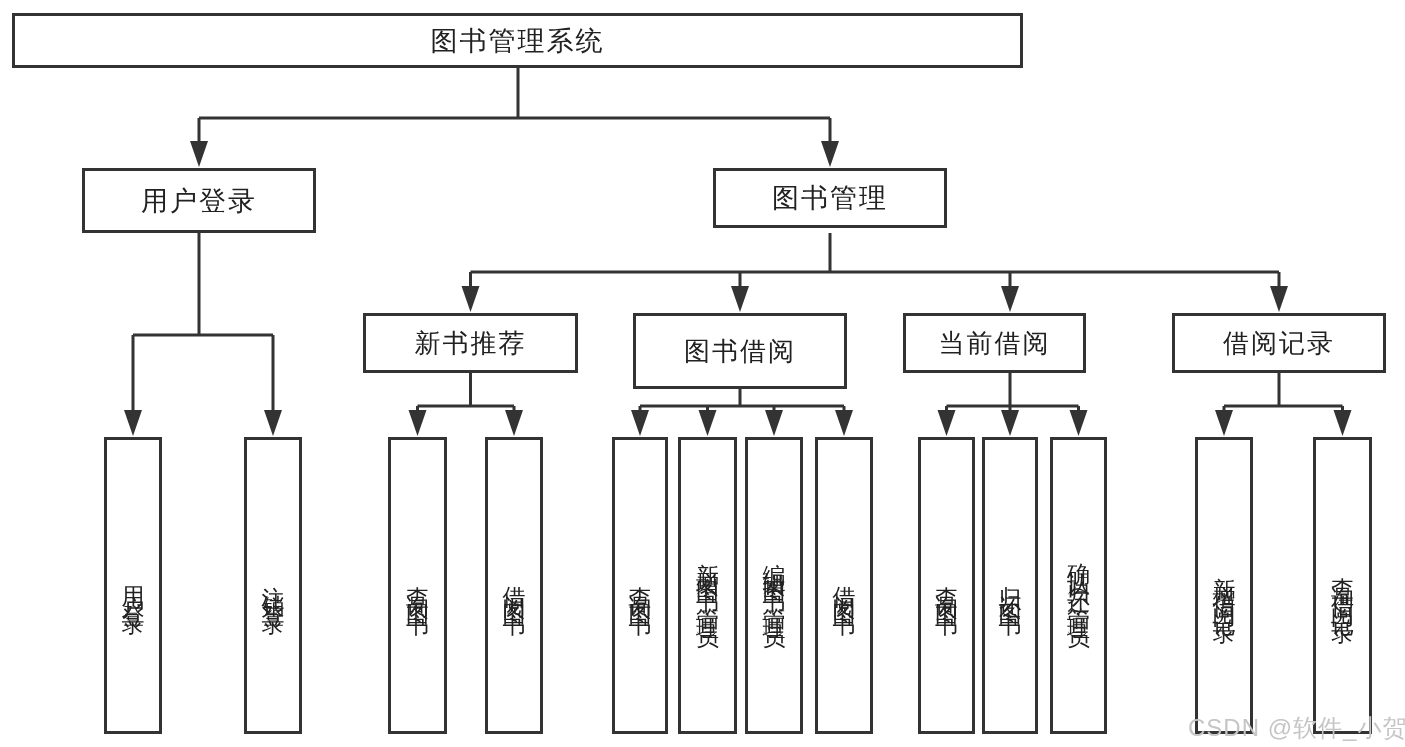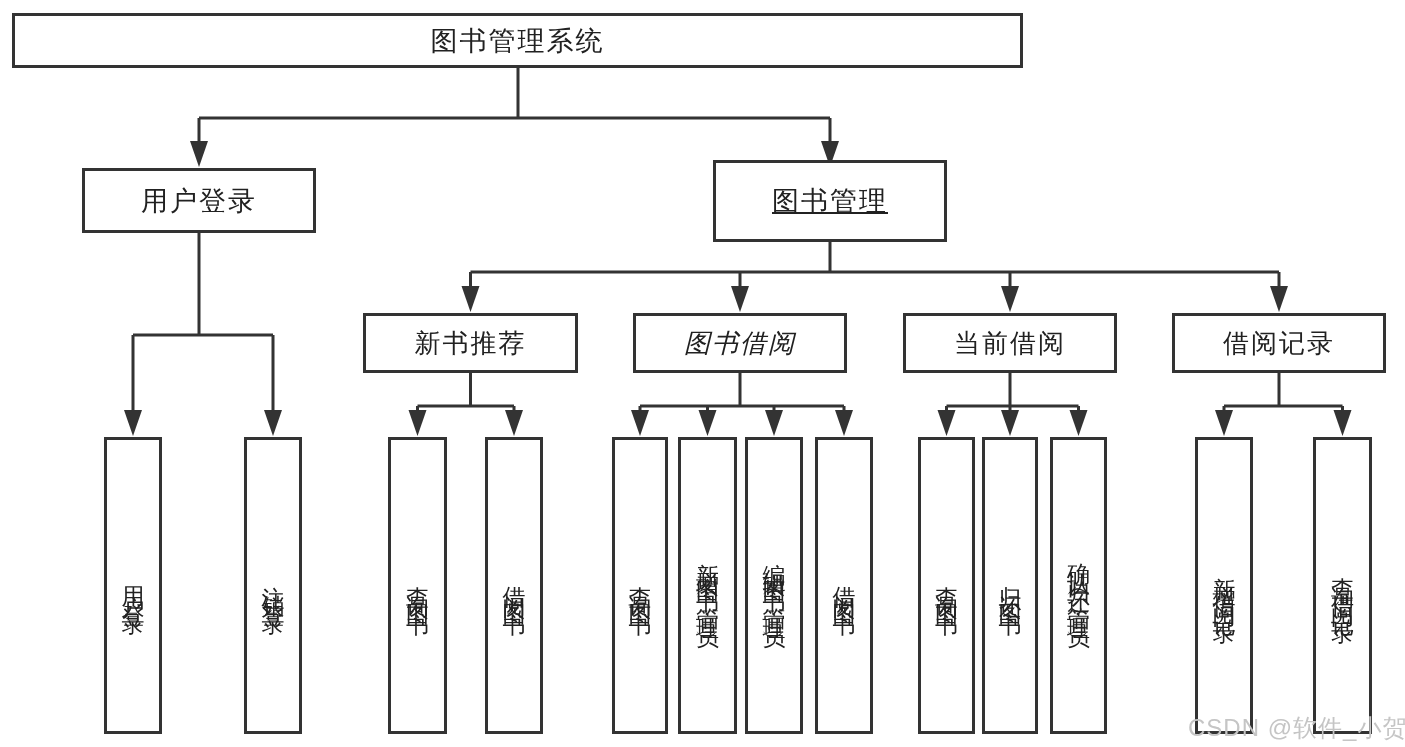--- a/index.html
+++ b/index.html
@@ -97,31 +97,31 @@
     </g>
   </svg>
 
   <div class="node node-root" style="left:12px; top:13px; width:1011px; height:55px;">
     <span>图书管理系统</span>
   </div>
 
   <div class="node node-l2" style="left:82px; top:168px; width:234px; height:65px;">
     <span>用户登录</span>
   </div>
-  <div class="node node-l2" style="left:713px; top:160px; width:234px; height:82px;text-decoration:underline;">
+  <div class="node node-l2" style="left:713px; top:168px; width:234px; height:60px;">
     <span>图书管理</span>
   </div>
 
   <div class="node node-l3" style="left:363px; top:313px; width:215px; height:60px;align-items:center;">
     <span>新书推荐</span>
   </div>
-  <div class="node node-l3" style="left:633px; top:313px; width:214px; height:60px;font-style:italic;">
+  <div class="node node-l3" style="left:633px; top:313px; width:214px; height:76px;">
     <span>图书借阅</span>
   </div>
-  <div class="node node-l3" style="left:903px; top:313px; width:214px; height:60px;">
+  <div class="node node-l3" style="left:903px; top:313px; width:183px; height:60px;">
     <span>当前借阅</span>
   </div>
   <div class="node node-l3" style="left:1172px; top:313px; width:214px; height:60px;">
     <span>借阅记录</span>
   </div>
 
   <div class="node leaf" style="left:104px; top:437px; width:58px; height:297px;">
     <span class="vtext">用户登录</span>
   </div>
   <div class="node leaf" style="left:244px; top:437px; width:58px; height:297px;">

